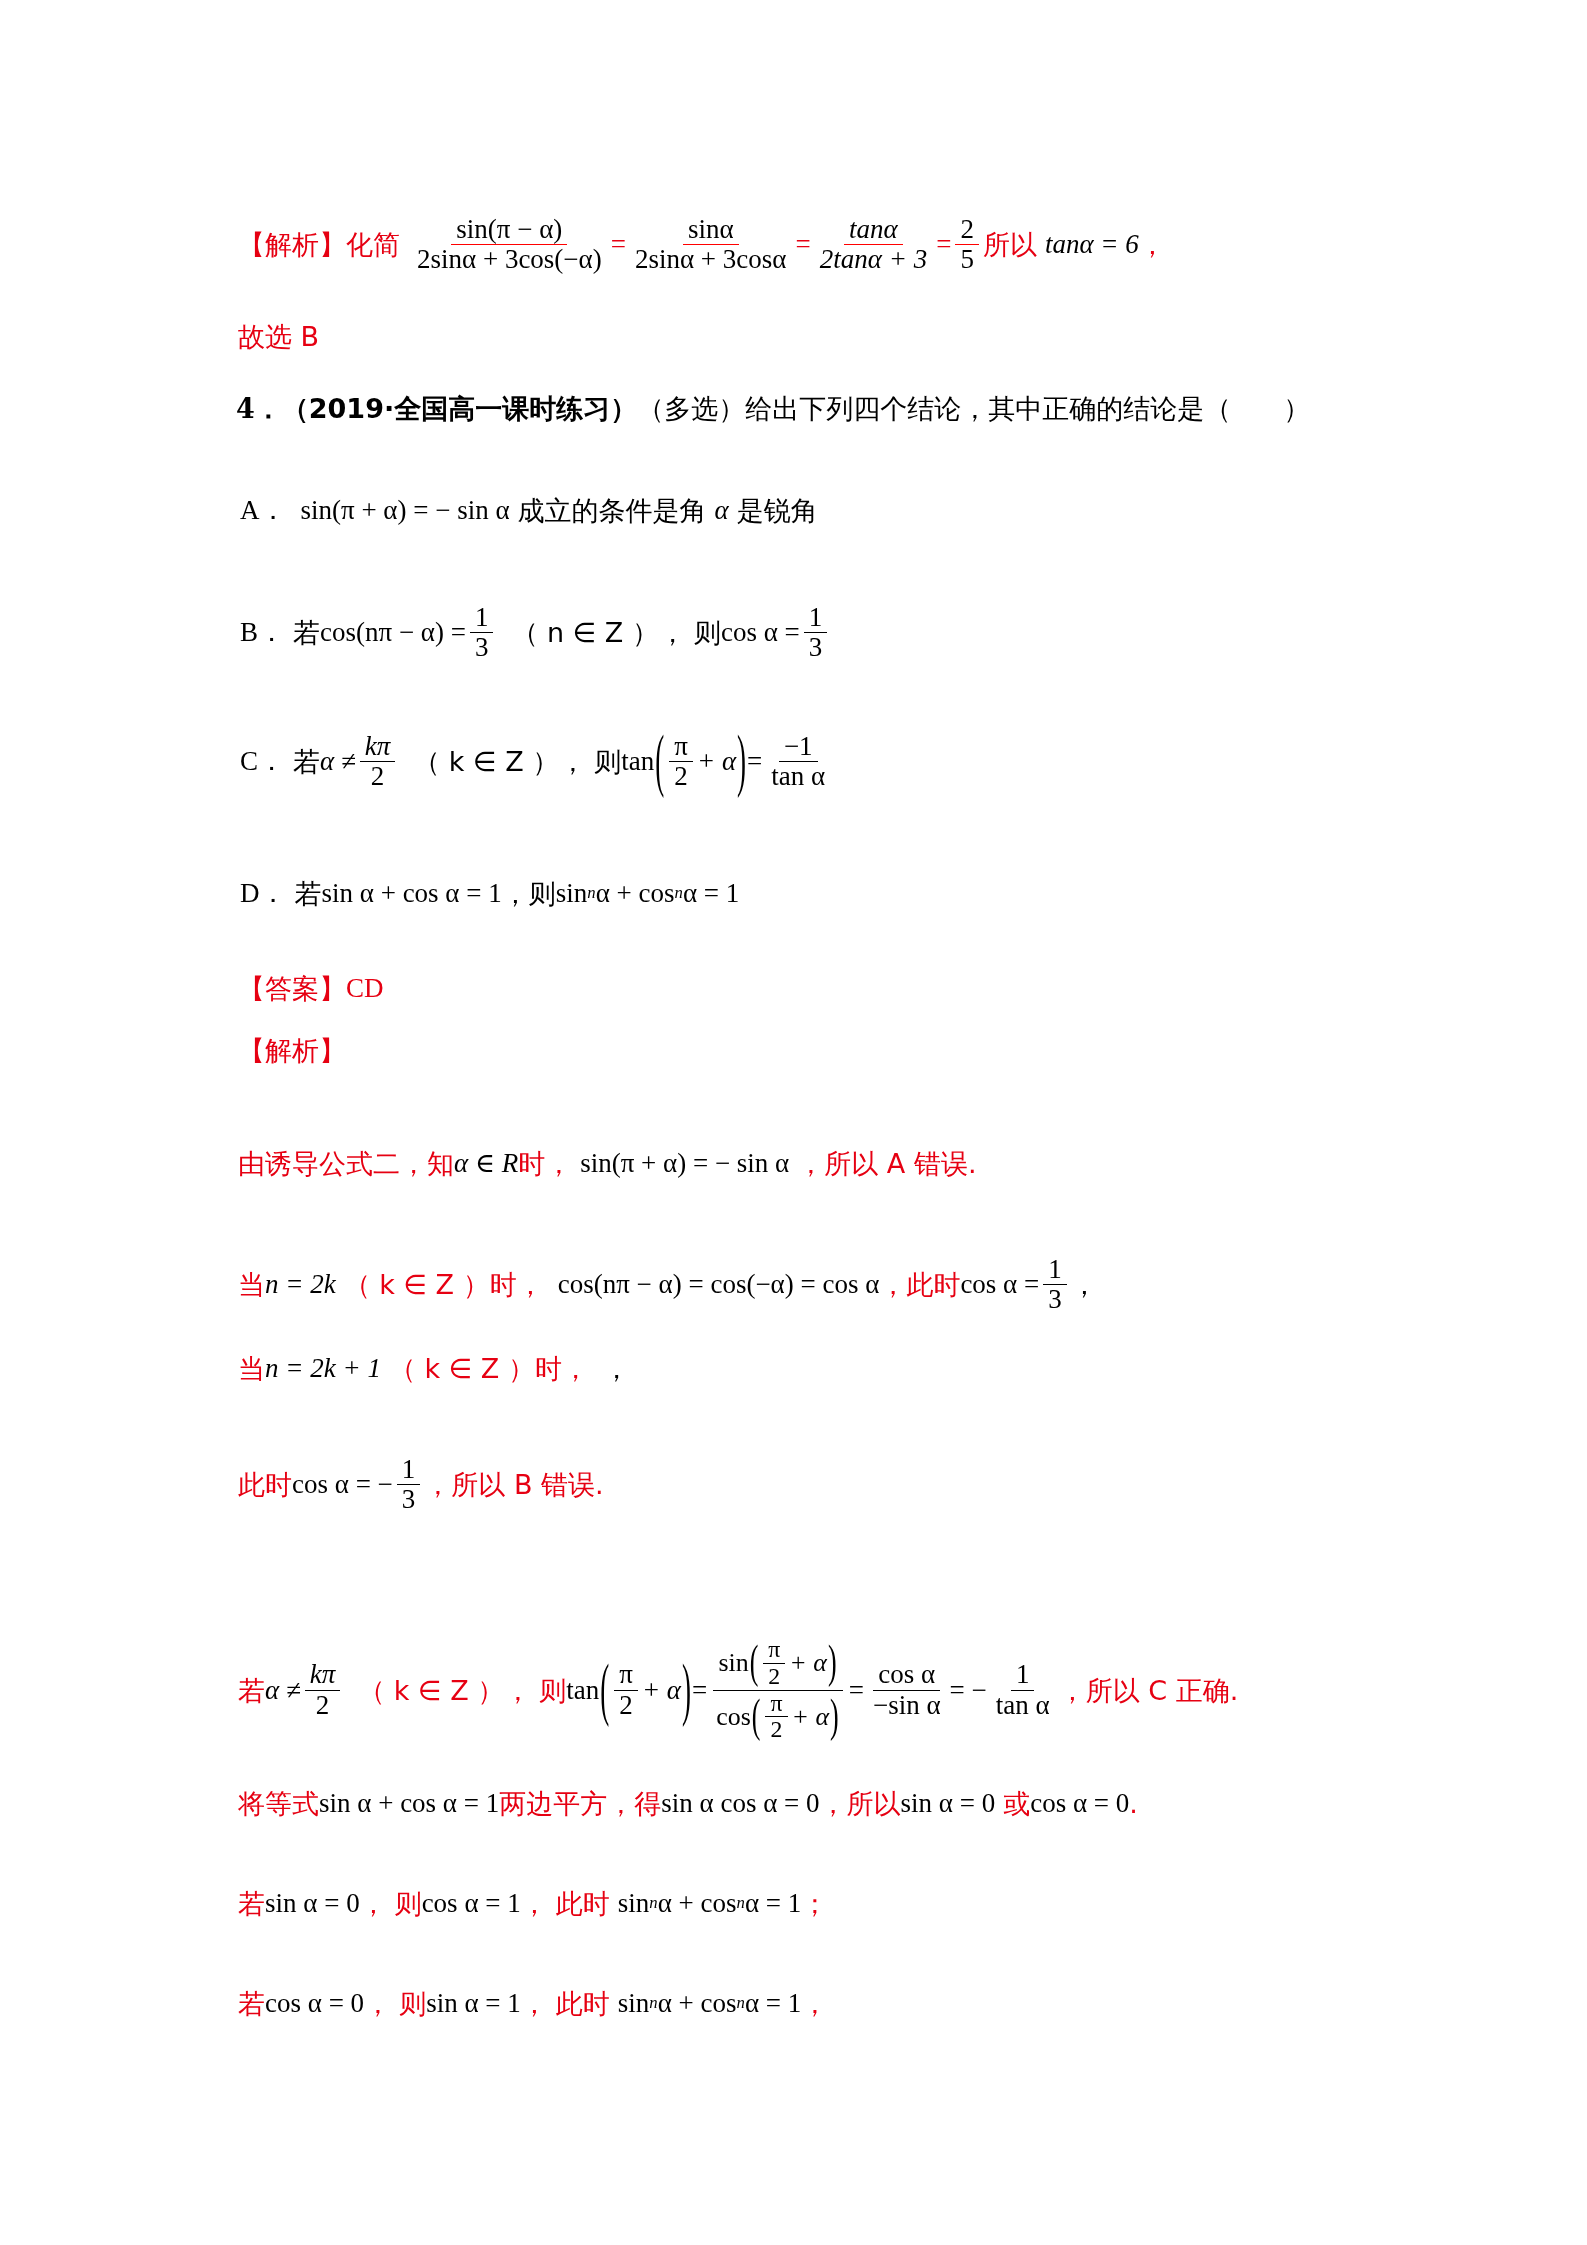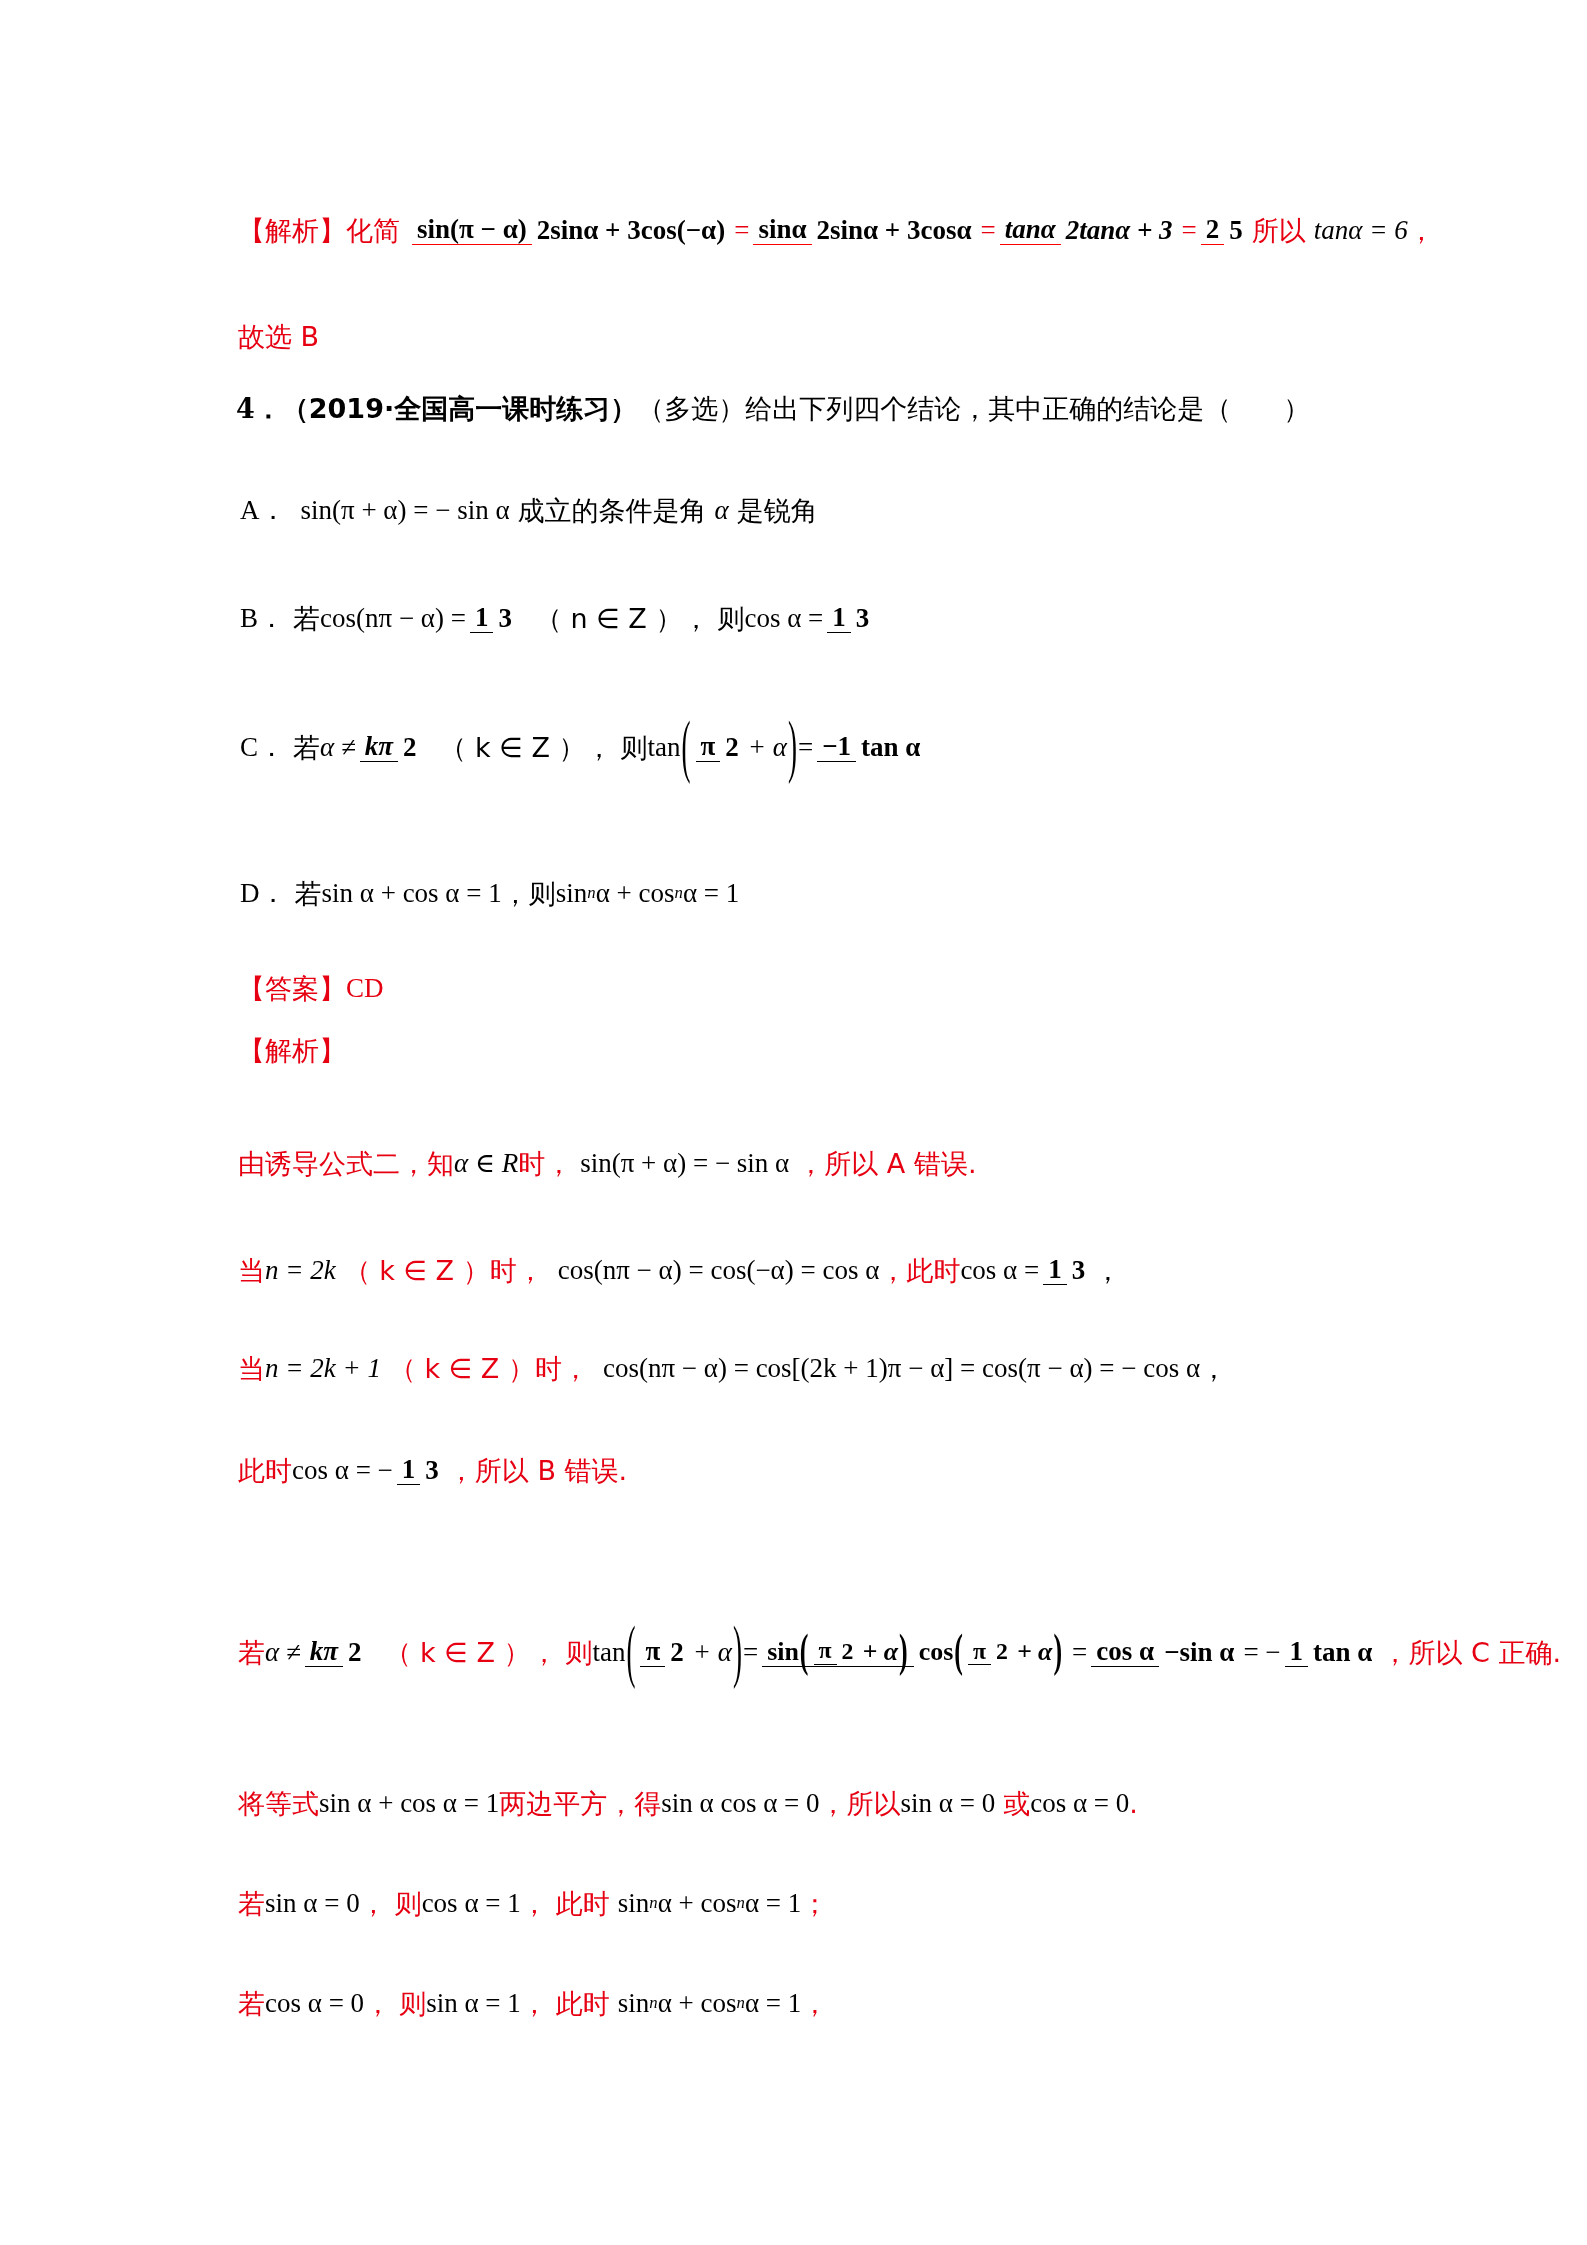--- a/index.html
+++ b/index.html
@@ -37,27 +37,26 @@
   .cn  { font-family: "DejaVu Sans","Liberation Sans",sans-serif; }
   .it  { font-style: italic; }
   .up  { font-style: normal; }
   .sp2 { display:inline-block; width:8px; }
   .sp3 { display:inline-block; width:14px; }
   .sp5 { display:inline-block; width:26px; }
 
   
   .frac {
     display: inline-flex;
-    flex-direction: row;
+    flex-direction: column;
     align-items: center;
     justify-content: space-between;
     vertical-align: middle;
     margin: 0 4px;
     line-height: 1.08;
-    font-weight: bold;
   }
   .frac > .num, .frac > .den {
     display: block;
     padding: 0 5px;
     white-space: nowrap;
     text-align: center;
   }
   .frac > .num { border-bottom: 1.6px solid currentColor; }
   .frac.redline > .num { border-bottom-color: #ff0000; }
 
@@ -259,21 +258,20 @@
     </span>
     <span class="cn">，</span>
   </div>
 
   <div class="mathline" style="left:238px; top:1355px;">
     <span class="cn red">当</span>
     <span class="m it">n = 2k + 1</span>
     <span class="sp2"></span>
     <span class="cn red">（ k ∈ Z ）时，</span>
     <span class="sp3"></span>
-    <span class="m">cos(nπ − α) = cos[(2k + 1)π − α] = cos(π − α) = − cos α</span>
     <span class="cn">，</span>
   </div>
 
   <div class="mathline" style="left:238px; top:1455px;">
     <span class="cn red">此时</span>
     <span class="m">cos α = −</span>
     <span class="frac">
       <span class="num">1</span>
       <span class="den">3</span>
     </span>

